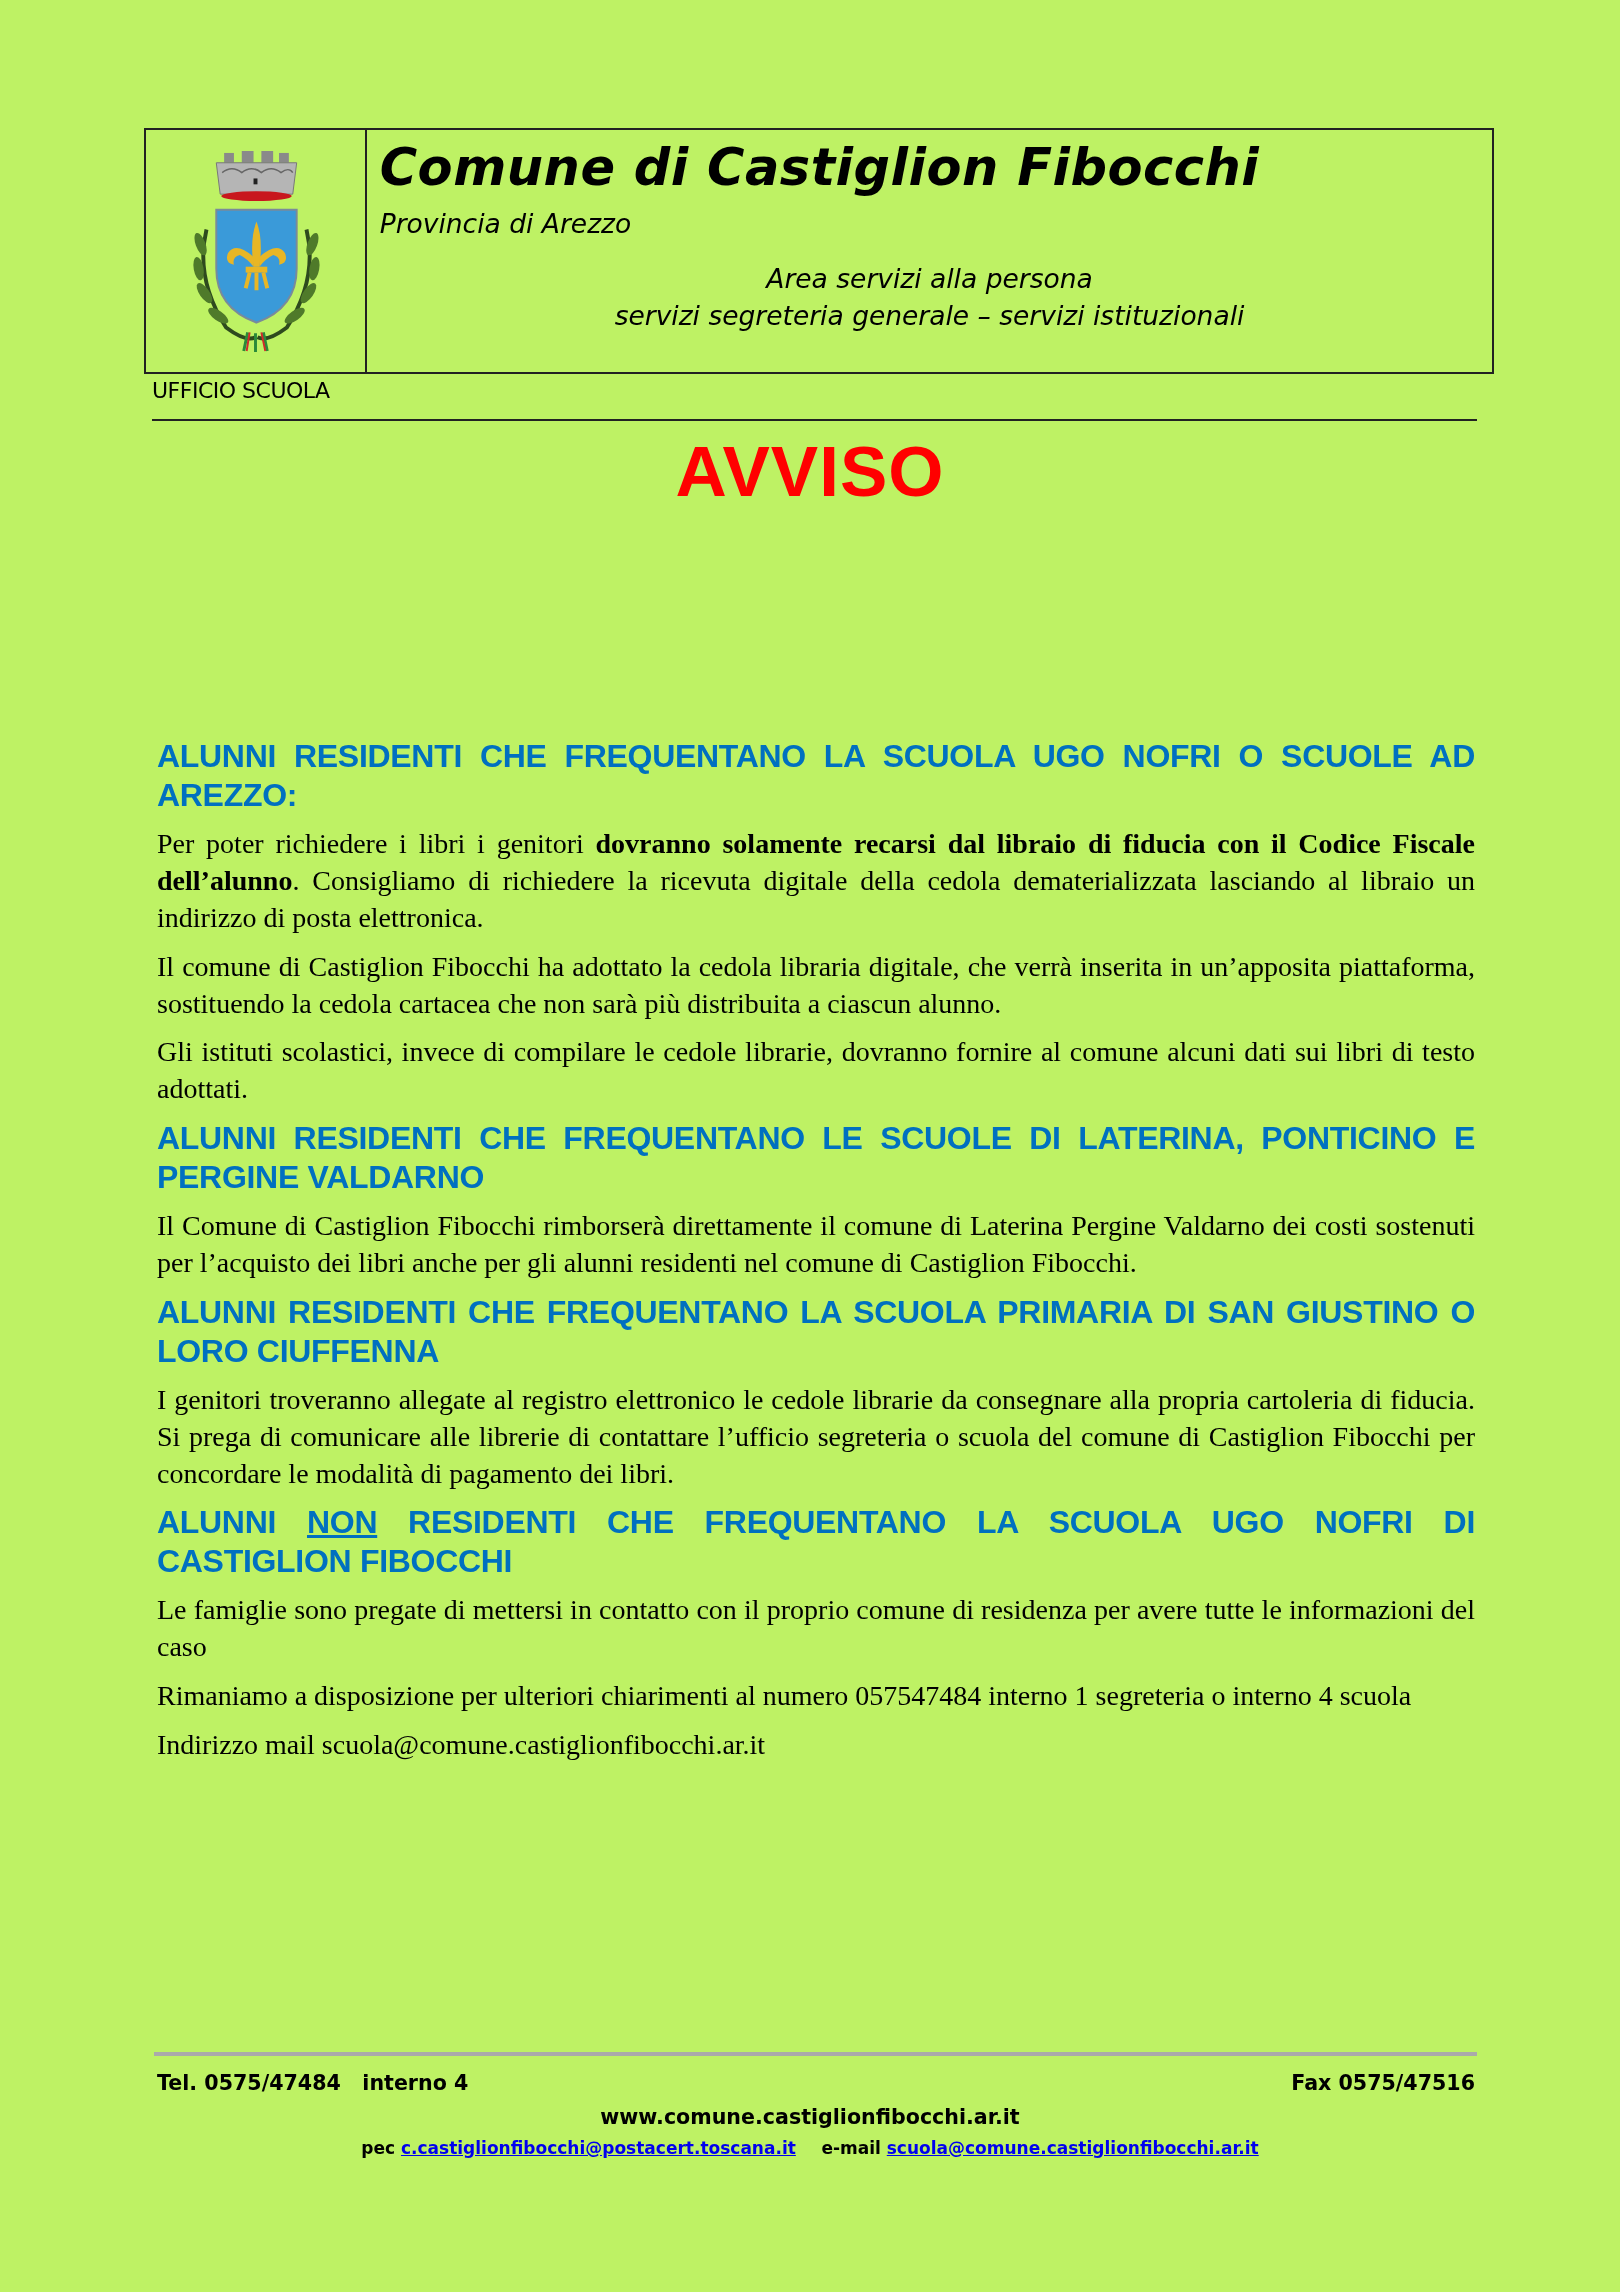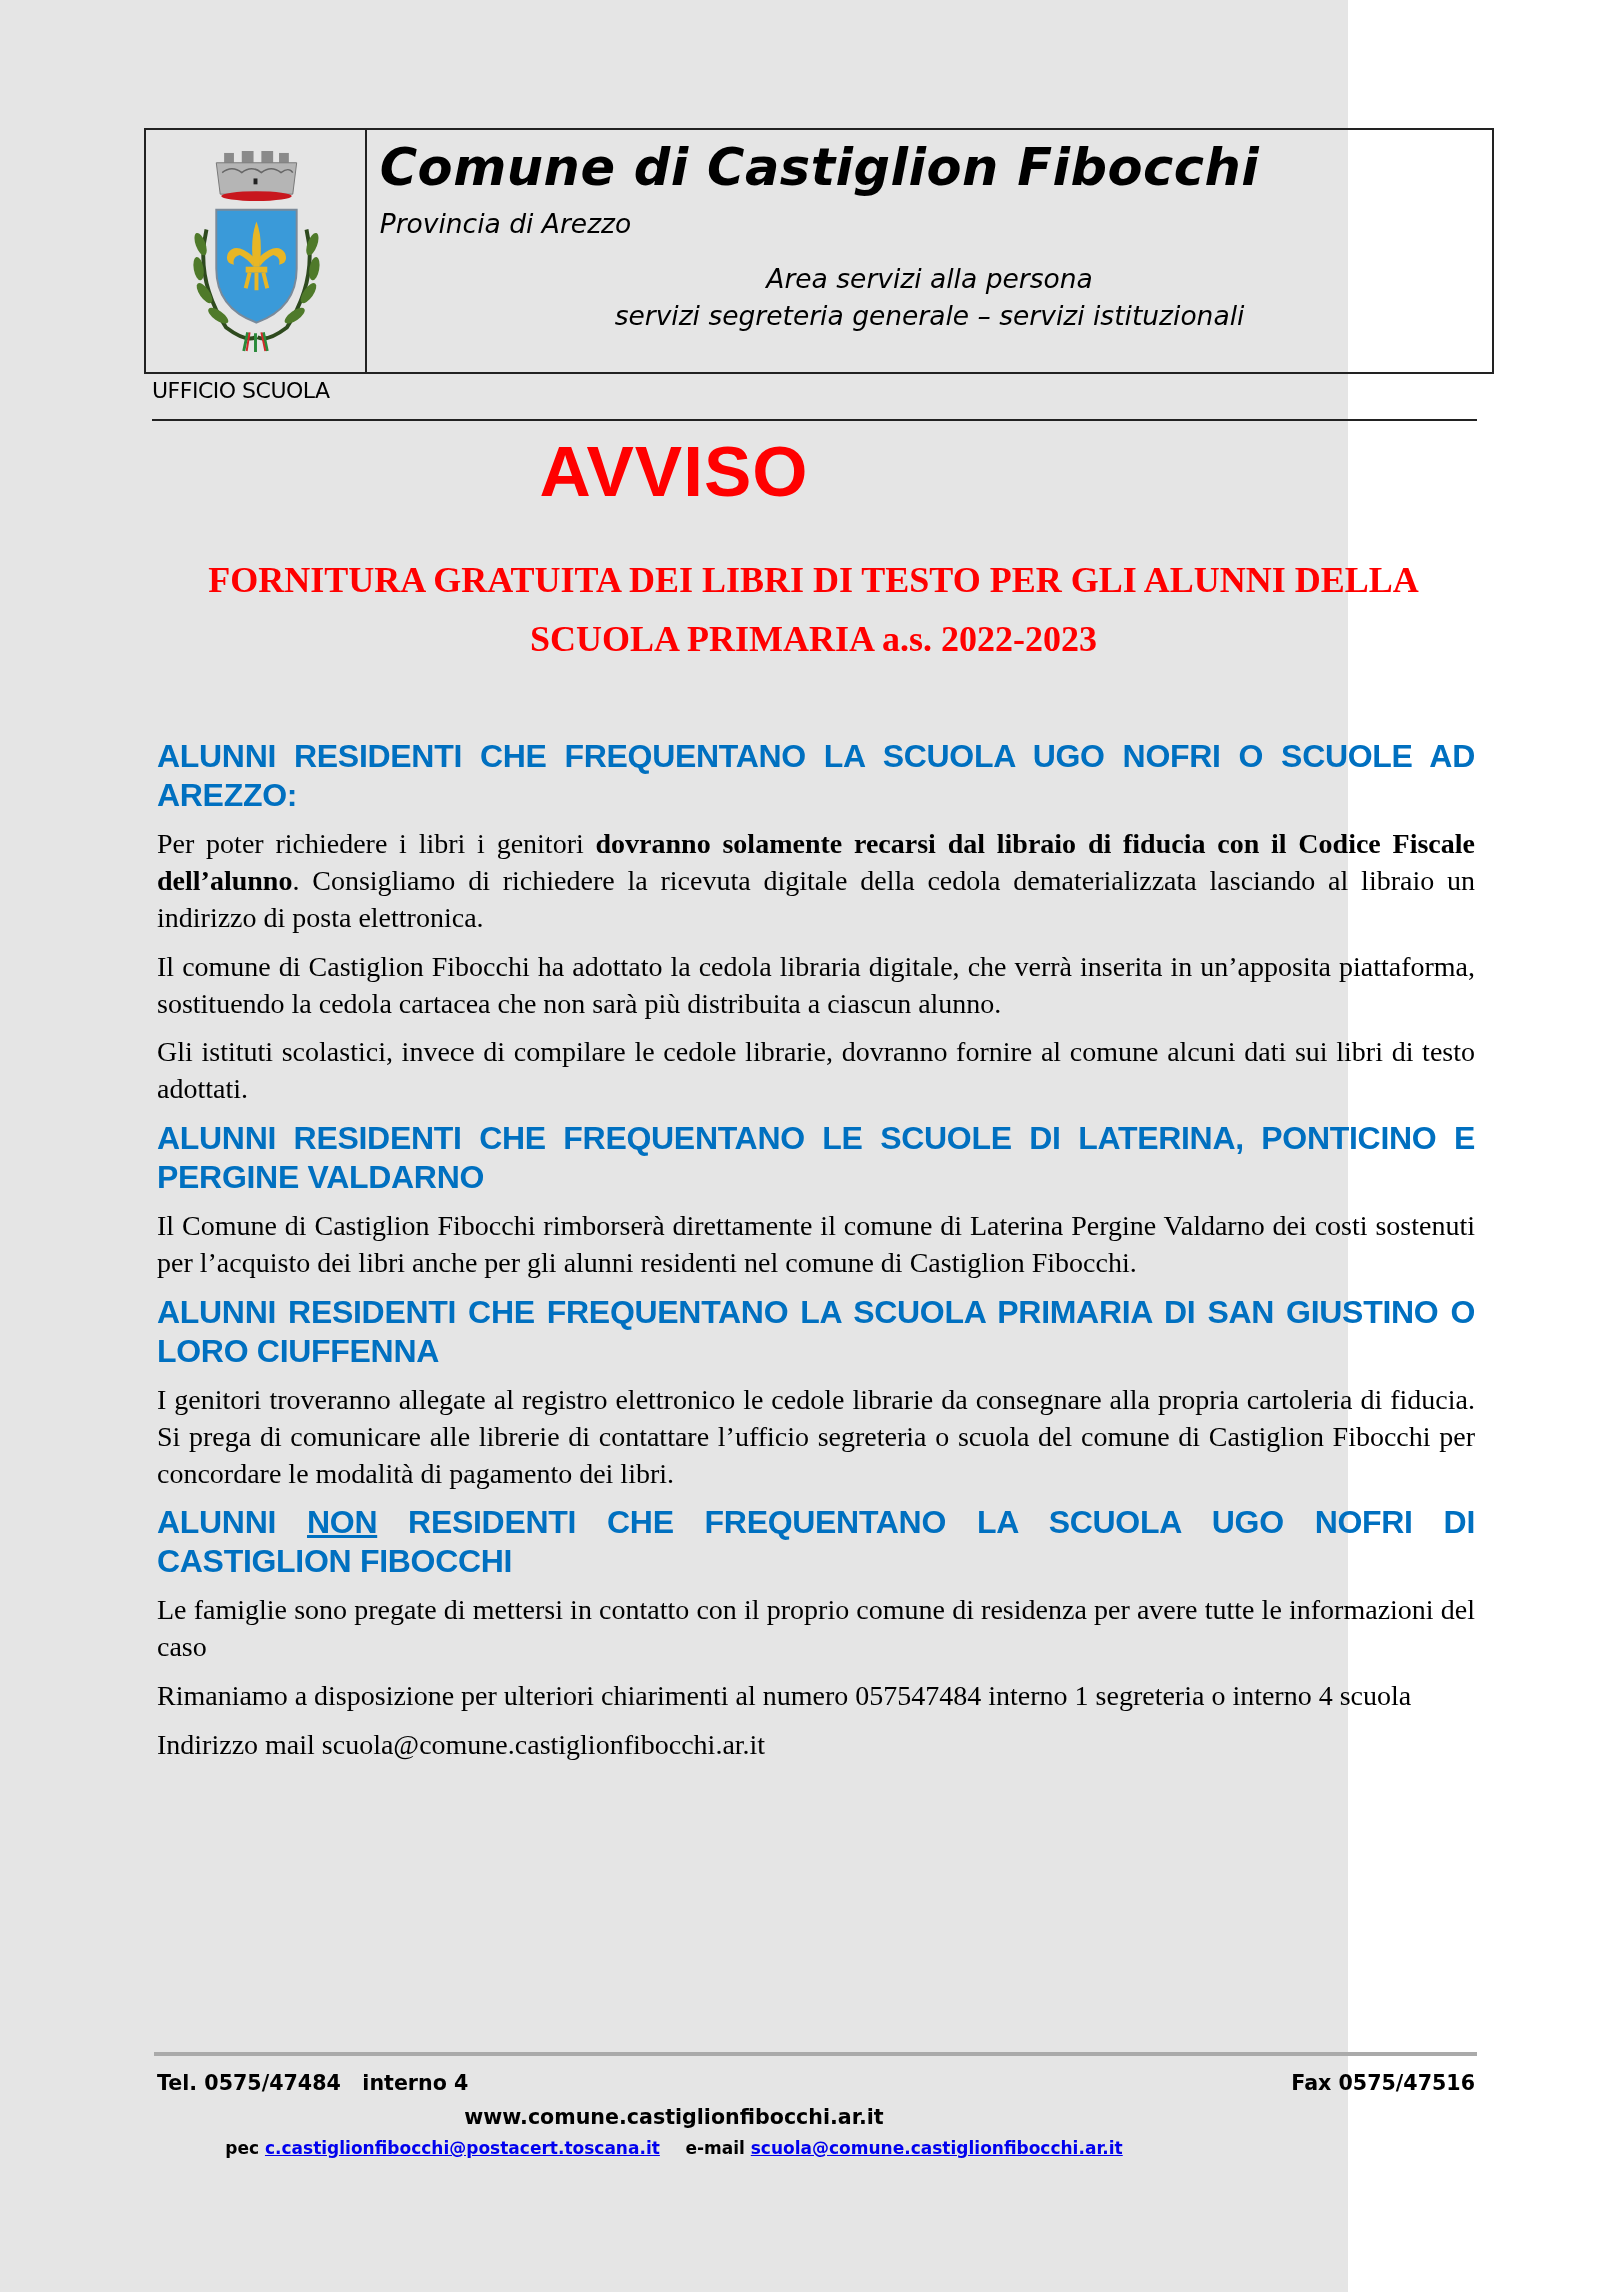--- a/index.html
+++ b/index.html
@@ -1,19 +1,19 @@
 <!DOCTYPE html>
 <html><head>
   <meta charset="utf-8">
   <style>
     * { box-sizing: border-box; margin: 0; padding: 0; }
     html, body { width: 1620px; height: 2293px; background: #ffffff; }
     body { position: relative; font-family: "Liberation Serif", serif; color: #000; }
 
-    .page { position: absolute; left: 0; top: 0; width: 1348px; height: 2293px; background: #e5e5e5; }
+    .page { position: absolute; left: 0; top: 0; width: 1620px; height: 2293px; background: #bef264; }
 
     
     .header-box {
       position: absolute; left: 144px; top: 128px; width: 1350px; height: 246px;
       border: 2px solid #222; border-right-width: 2.9px; border-bottom-width: 2.9px;
       display: flex;
     }
     .logo-cell {
       width: 221px; height: 100%; border-right: 2px solid #222;
       display: flex; align-items: center; justify-content: center;
@@ -139,24 +139,20 @@
         <div>Area servizi alla persona</div>
         <div>servizi segreteria generale – servizi istituzionali</div>
       </div>
     </div>
   </div>
 
   <div class="office-label">UFFICIO SCUOLA</div>
   <div class="office-rule"></div>
 
   <div class="avviso">AVVISO</div>
-  <div class="subtitle">
-    <div>FORNITURA GRATUITA DEI LIBRI DI TESTO PER GLI ALUNNI DELLA</div>
-    <div>SCUOLA PRIMARIA a.s. 2022-2023</div>
-  </div>
 
   <div class="content">
     <section>
       <div class="sec-heading">ALUNNI RESIDENTI CHE FREQUENTANO LA SCUOLA UGO NOFRI O SCUOLE AD AREZZO:</div>
       <p class="para"><span>Per poter richiedere i libri i genitori </span><b>dovranno  solamente recarsi dal libraio di fiducia con il Codice Fiscale dell’alunno</b><span>. Consigliamo di richiedere la ricevuta digitale della cedola dematerializzata lasciando al libraio un indirizzo di posta elettronica.</span></p>
       <p class="para">Il comune di Castiglion Fibocchi ha adottato la cedola libraria digitale, che verrà inserita in un’apposita piattaforma, sostituendo la cedola cartacea che non sarà più distribuita a ciascun alunno.</p>
       <p class="para">Gli istituti scolastici, invece di compilare le cedole librarie, dovranno fornire al comune alcuni dati sui libri di testo adottati.</p>
     </section>
 
     <section style="margin-top:7.8px;">

